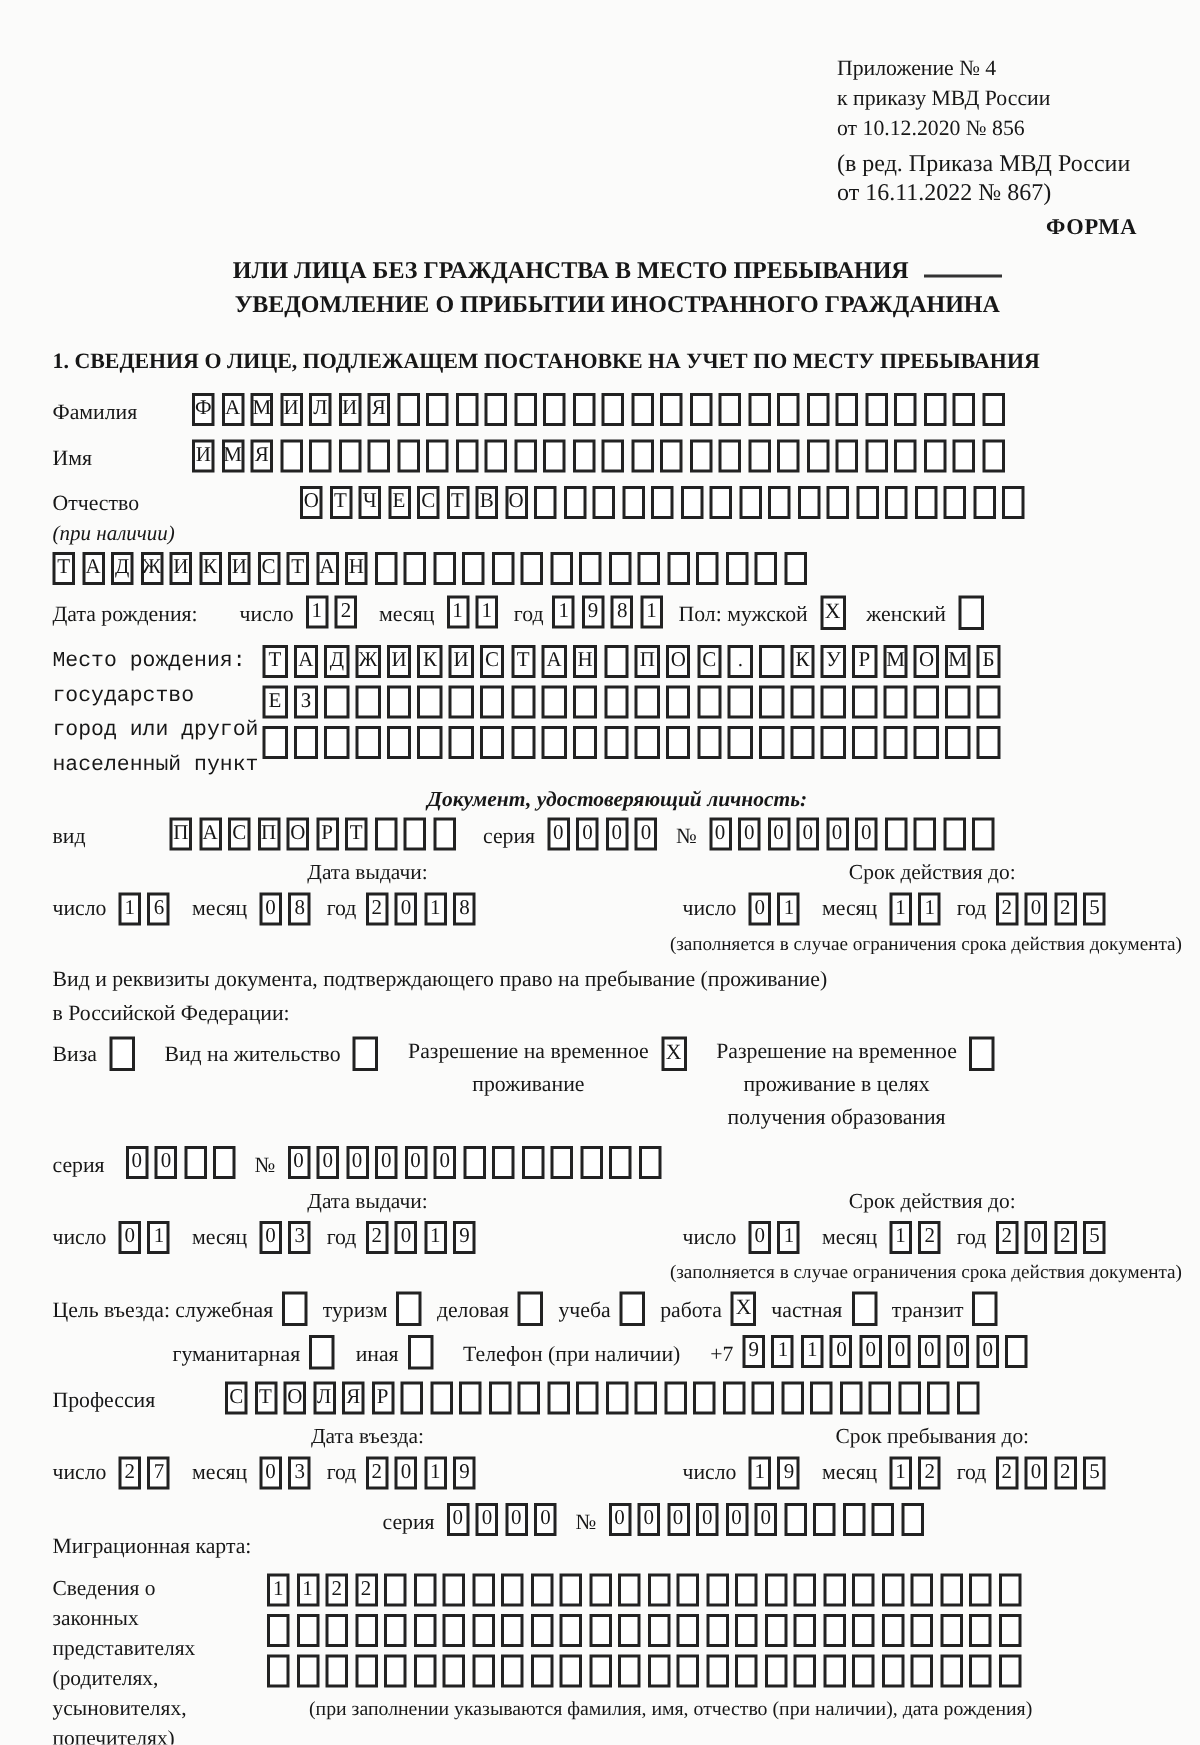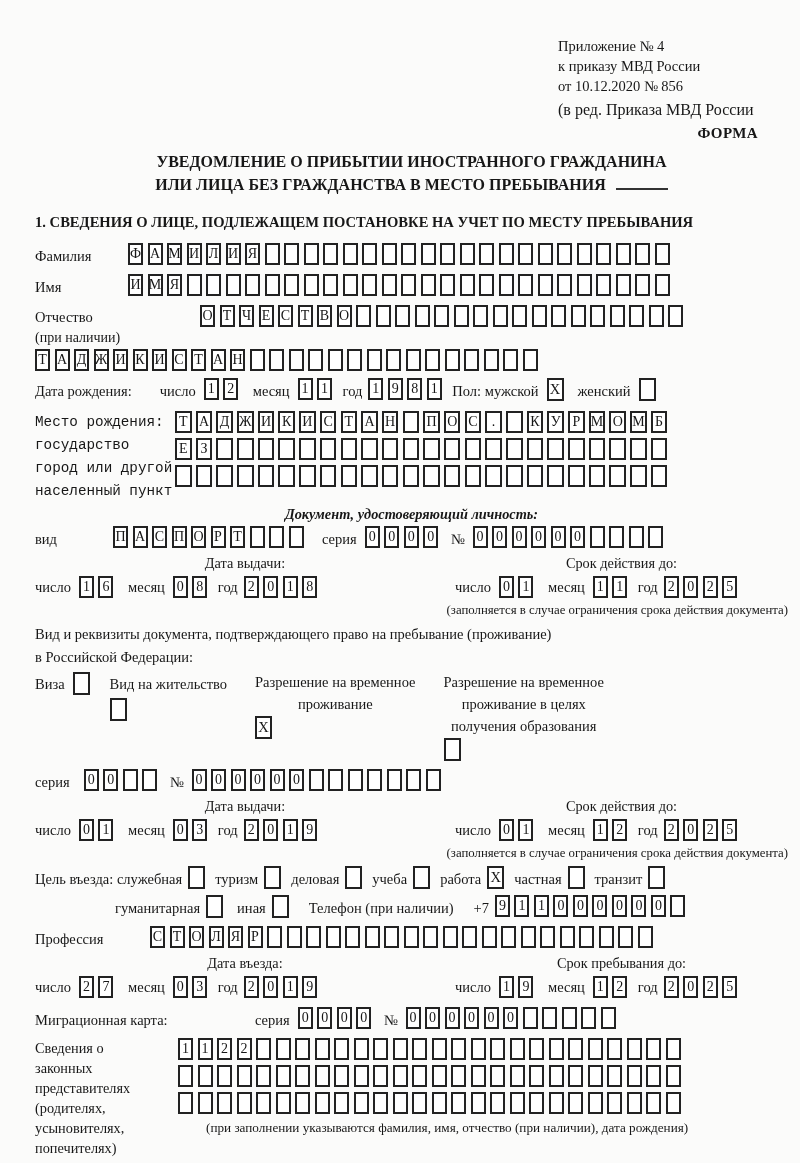--- a/index.html
+++ b/index.html
@@ -13,36 +13,36 @@
 
   .title { text-align:center; font-weight:bold; font-size:16px; line-height:23px; margin-top:8px; }
   .blank { display:inline-block; width:52px; height:15px; border-bottom:2.5px solid #333; margin-left:10px; }
   .sec1 { font-weight:bold; font-size:14.6px; margin-top:18px; }
 
   .row { display:flex; align-items:flex-start; }
   .inline { align-items:flex-start; }
   .t { font-size:14.5px; line-height:26px; flex:none; white-space:nowrap; }
   .lbl { font-size:14.5px; line-height:26px; flex:none; }
   .l1 { font-size:14.5px; line-height:24px; }
-  .l2 { font-size:14px; line-height:17px; }
+  .l2 { font-size:14px; line-height:17px;font-style:italic; }
   .w93{width:93px;} .w165{width:165px;} .w140{width:140px;font-family:Liberation Mono, monospace;} .w143{width:143px;}
-  .w78{width:78px;} .w115{width:115px;} .w220{width:220px;}
+  .w78{width:78px;} .w115{width:115px;} .w220{width:220px;margin-top:16px;}
   .cells { display:flex; flex:none; }
   .cell { width:15px; height:22px; border:2px solid #222; margin-right:4.5px; flex:none;
           display:flex; align-items:center; justify-content:center;
           font-size:14px; background:#fff; }
   .wide .cell { width:16.5px; margin-right:4.2px; }
   .checkbox { width:17px; height:23px; border:2px solid #222; flex:none; background:#fff;
           display:inline-flex; align-items:center; justify-content:center; font-size:14.5px; }
   .stack > .cells { margin-bottom:5px; }
 
   .mt2{margin-top:2px;} .mt3{margin-top:3px;} .mt5{margin-top:5px;} .mt7{margin-top:7px;}
   .mt8{margin-top:8px;} .mt12{margin-top:12px;}
   .ml6{margin-left:6px;} .ml8{margin-left:8px;} .ml10{margin-left:10px;} .ml14{margin-left:14px;}
-  .ml20{margin-left:20px;flex-direction:column;} .ml28{margin-left:28px;} .mr6{margin-right:6px;} .mr8{margin-right:8px;}
+  .ml20{margin-left:20px;} .ml28{margin-left:28px;} .mr6{margin-right:6px;} .mr8{margin-right:8px;}
 
   .dochdr { text-align:center; font-weight:bold; font-size:14.3px; line-height:19px; margin-top:2px;font-style:italic; }
 
   .dates { display:flex; margin-top:3px; }
   .dcol { }
   .dleft { width:420px; flex:none; }
   .dright { flex:1; }
   .dtitle { text-align:center; font-size:14.3px; line-height:17px; margin-bottom:2px; }
   .dline { display:flex; align-items:center; }
   .vnote { text-align:right; font-size:12.8px; line-height:16px; margin-top:2px; }
@@ -60,28 +60,29 @@
 <body>
 
 <div class="page">
 
   <div class="hdr">
     <div>Приложение № 4</div>
     <div>к приказу МВД России</div>
     <div>от 10.12.2020 № 856</div>
     <div class="part2">
       <div>(в ред. Приказа МВД России</div>
+      <div>от 16.11.2022 № 867)</div>
     </div>
   </div>
 
   <div class="forma">ФОРМА</div>
 
   <div class="title">
+    <div><span>ИЛИ ЛИЦА БЕЗ ГРАЖДАНСТВА В МЕСТО ПРЕБЫВАНИЯ</span><span class="blank"></span></div>
     <div>УВЕДОМЛЕНИЕ О ПРИБЫТИИ ИНОСТРАННОГО ГРАЖДАНИНА</div>
-    <div><span>ИЛИ ЛИЦА БЕЗ ГРАЖДАНСТВА В МЕСТО ПРЕБЫВАНИЯ</span><span class="blank"></span></div>
   </div>
 
   <div class="sec1">1. СВЕДЕНИЯ О ЛИЦЕ, ПОДЛЕЖАЩЕМ ПОСТАНОВКЕ НА УЧЕТ ПО МЕСТУ ПРЕБЫВАНИЯ</div>
 
   <div class="row mt12">
     <div class="lbl w93">Фамилия</div>
     <div class="cells">
         <span class="cell">Ф</span>
         <span class="cell">А</span>
         <span class="cell">М</span>

